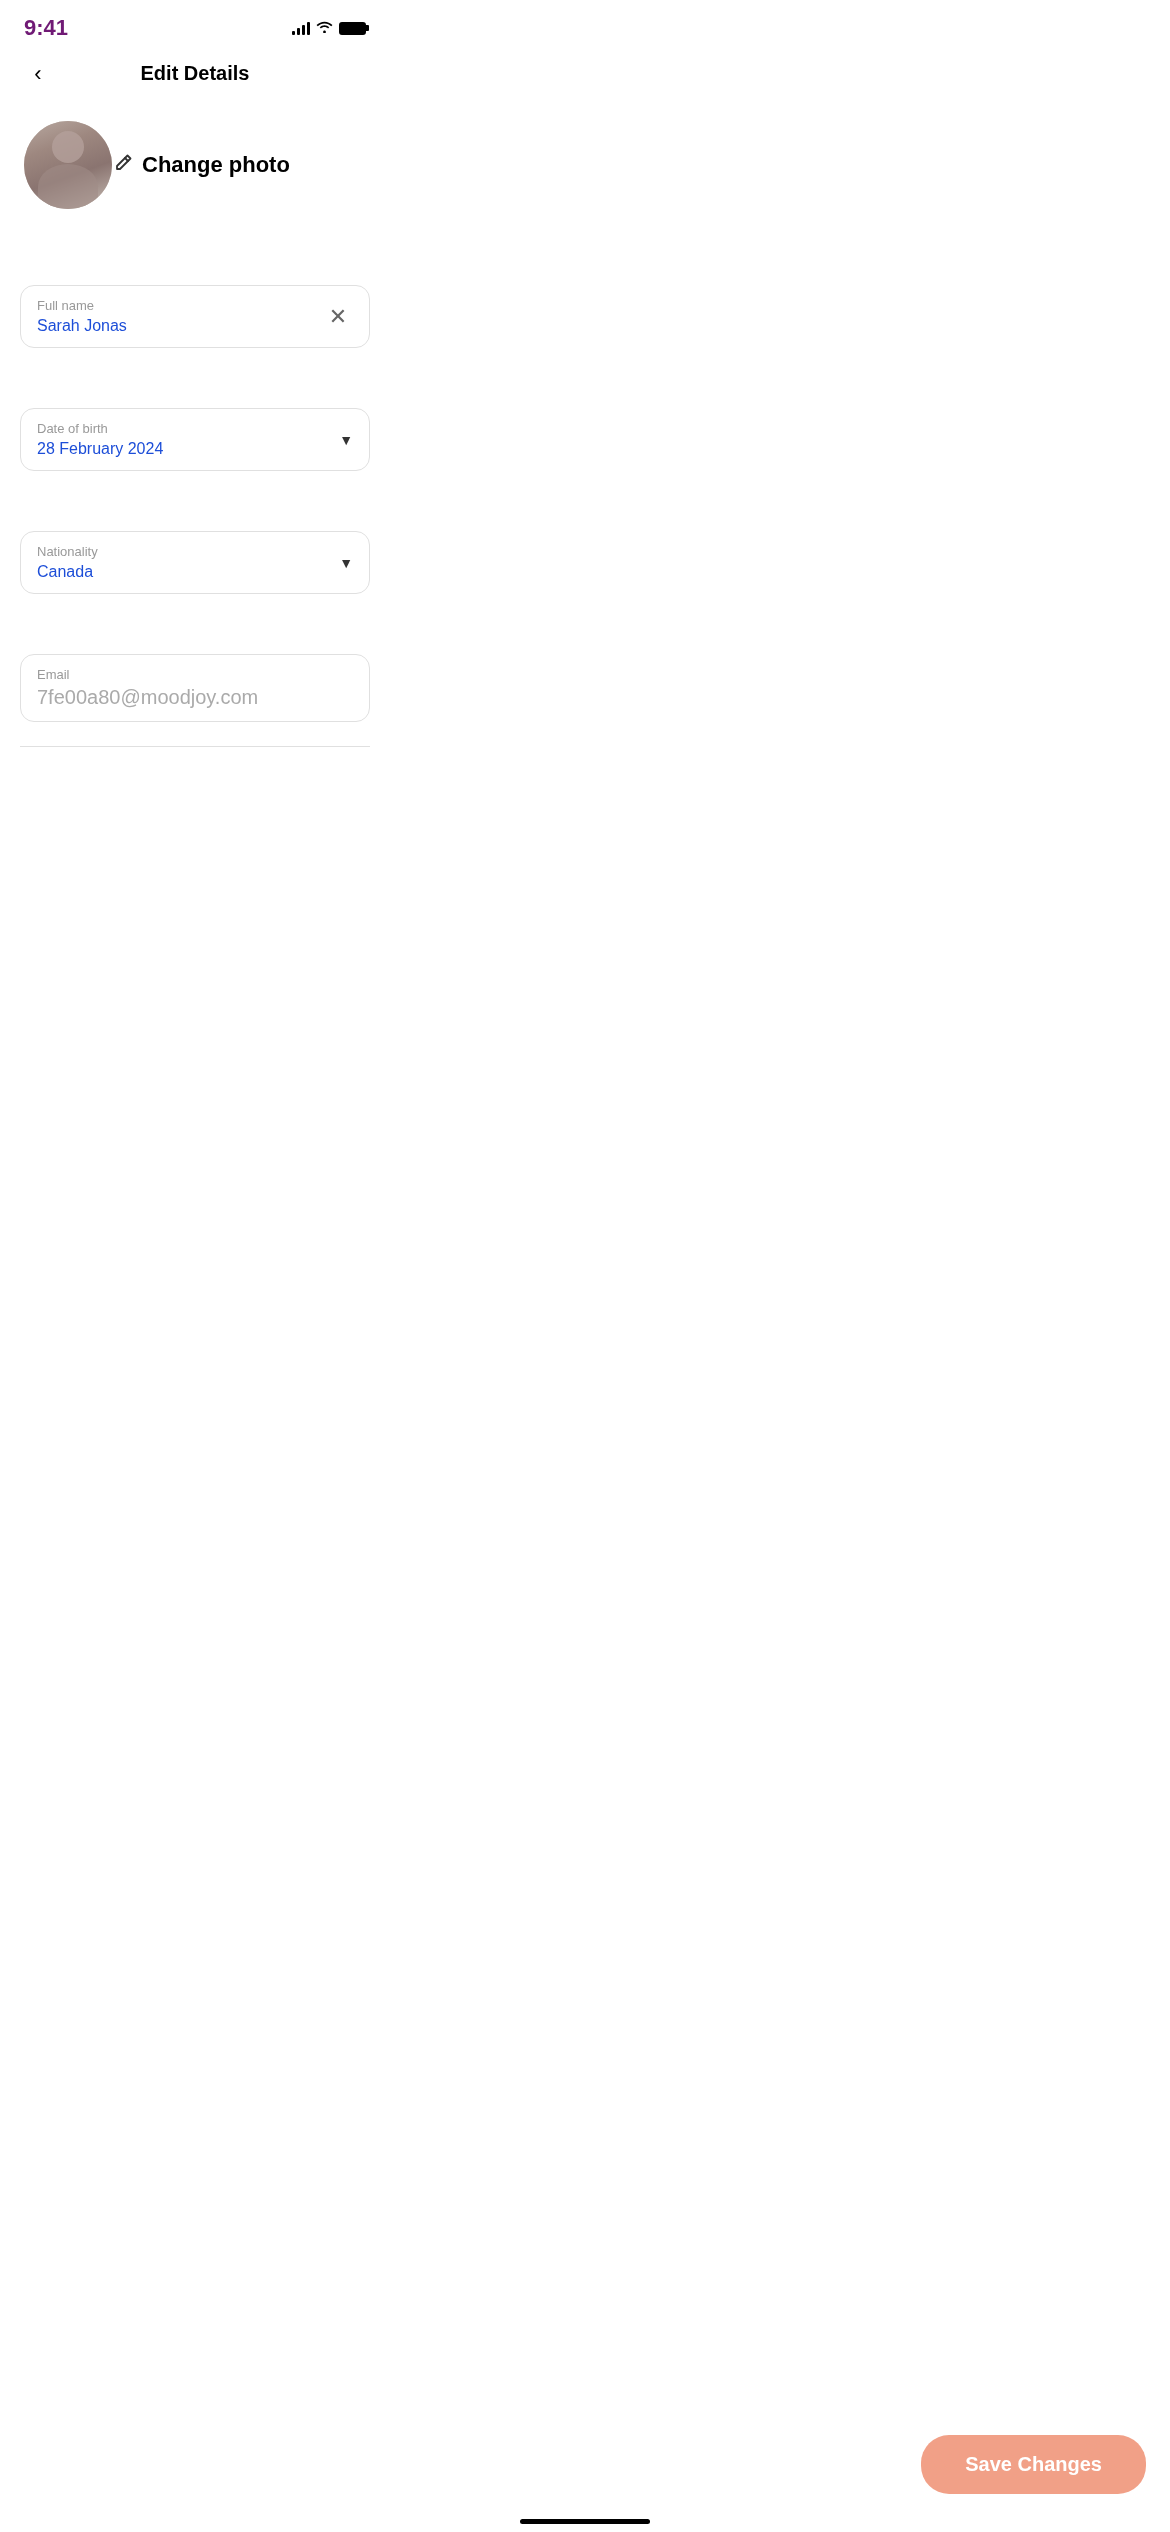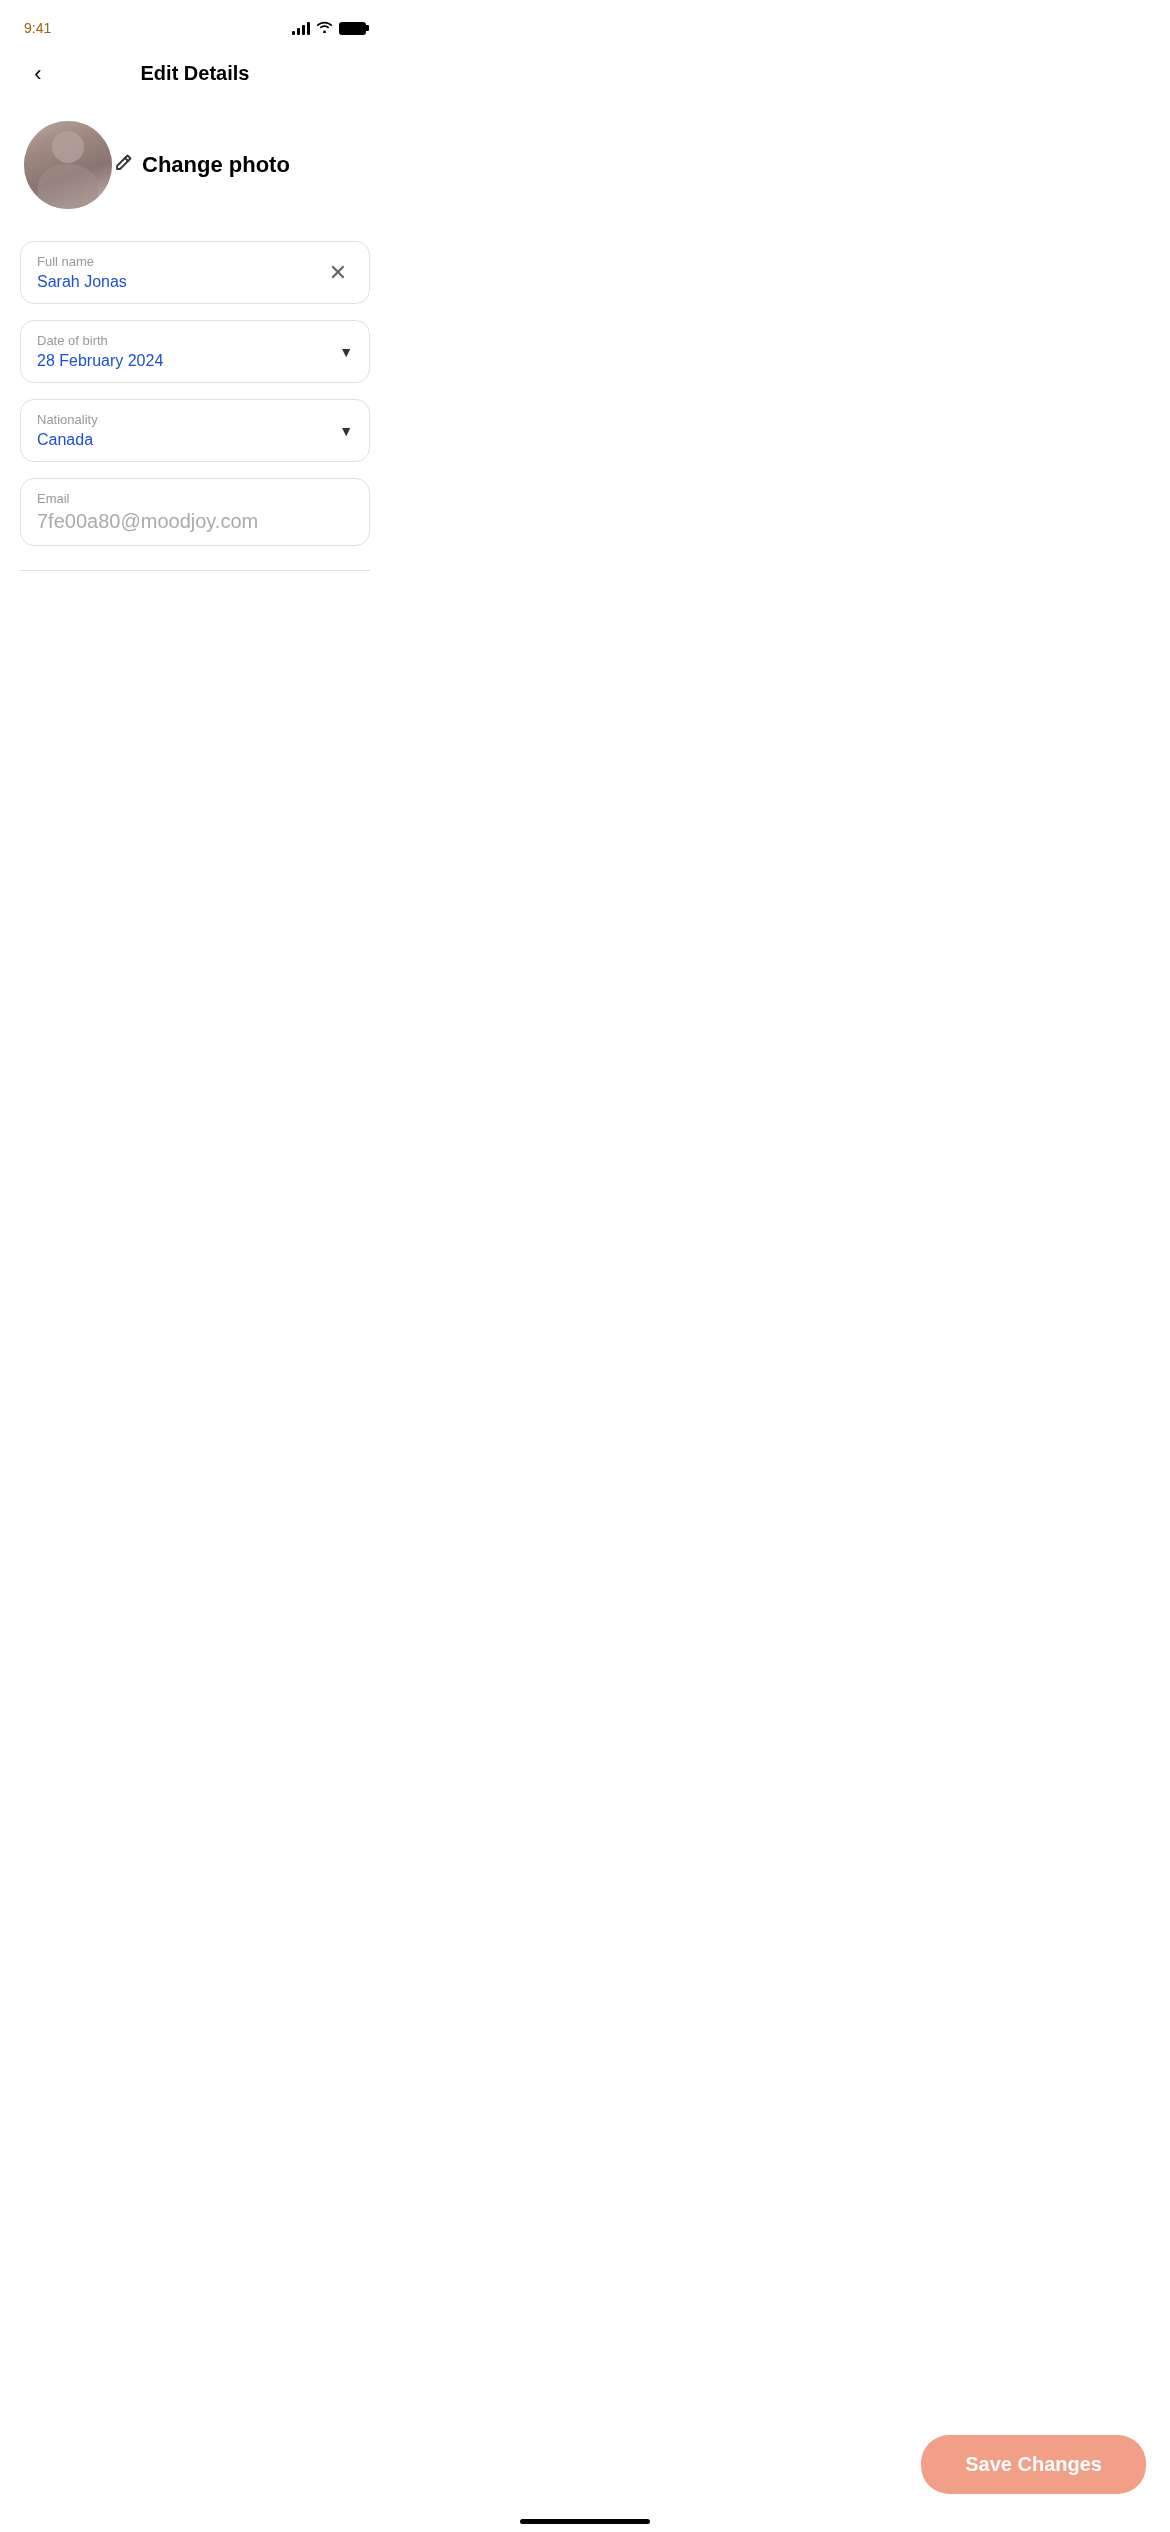--- a/index.html
+++ b/index.html
@@ -21,23 +21,23 @@
     
     .status-bar {
       display: flex;
       justify-content: space-between;
       align-items: center;
       padding: 14px 24px 8px 24px;
       height: 50px;
     }
 
     .status-time {
-      font-size: 14px;
-      font-weight: 400;
-      color: #a16207;
+      font-size: 22px;
+      font-weight: 700;
+      color: #701a75;
     }
 
     .status-icons {
       display: flex;
       align-items: center;
       gap: 6px;
     }
 
     .signal-bars {
       display: flex;
@@ -193,20 +193,21 @@
       flex-direction: column;
       gap: 16px;
     }
 
     .field-box {
       border: 1.5px solid #e0e0e0;
       border-radius: 14px;
       padding: 12px 16px;
       background: #fff;
       position: relative;
+      margin-top: 44px;
     }
 
     .field-label {
       font-size: 13px;
       color: #999;
       margin-bottom: 4px;
       font-weight: 400;
     }
 
     .field-value {

